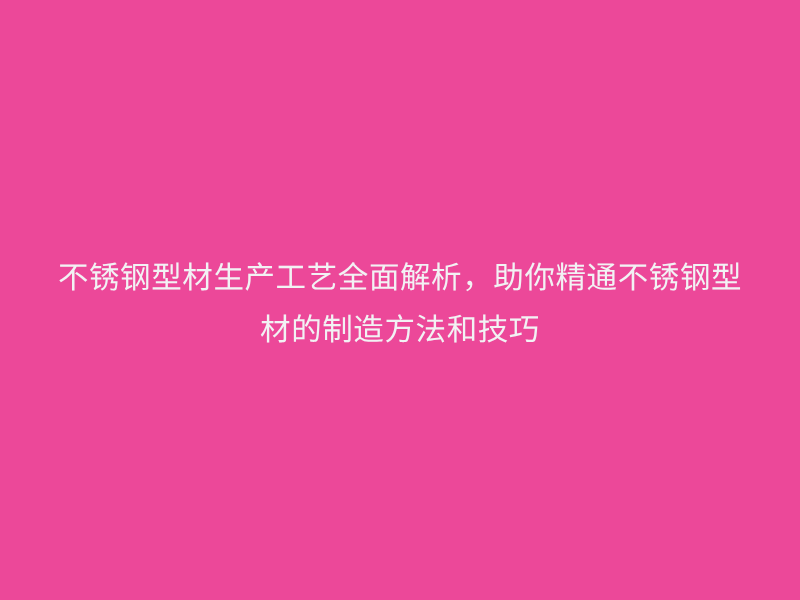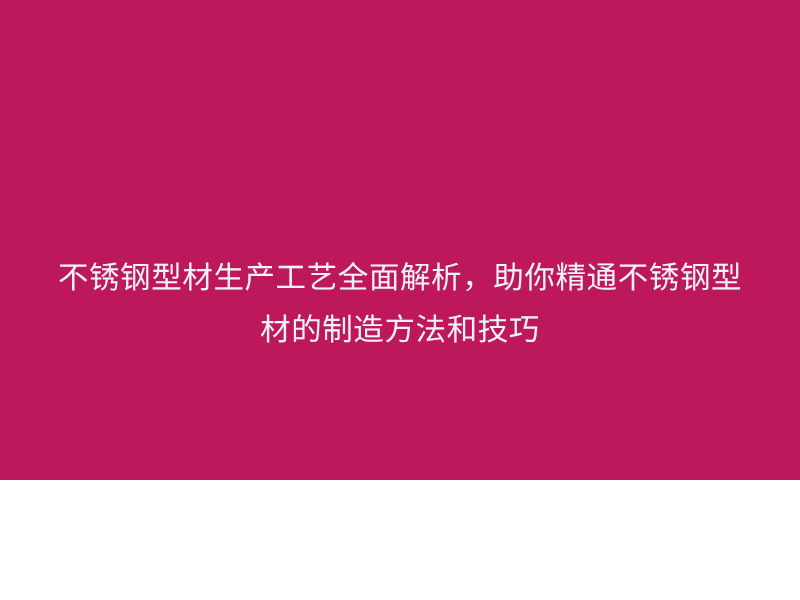--- a/index.html
+++ b/index.html
@@ -12,22 +12,22 @@
     width: 800px;
     height: 600px;
     overflow: hidden;
     font-family: "Liberation Sans", "DejaVu Sans", sans-serif;
   }
 
   #title-card {
     position: relative;
     box-sizing: border-box;
     width: 800px;
-    height: 480px;
-    background-color: #be185d;
+    height: 600px;
+    background-color: #ec4899;
     display: flex;
     align-items: flex-start;
     justify-content: center;
   }
 
   .headline-block {
     position: absolute;
     left: 0;
     right: 0;
     top: 251px;

